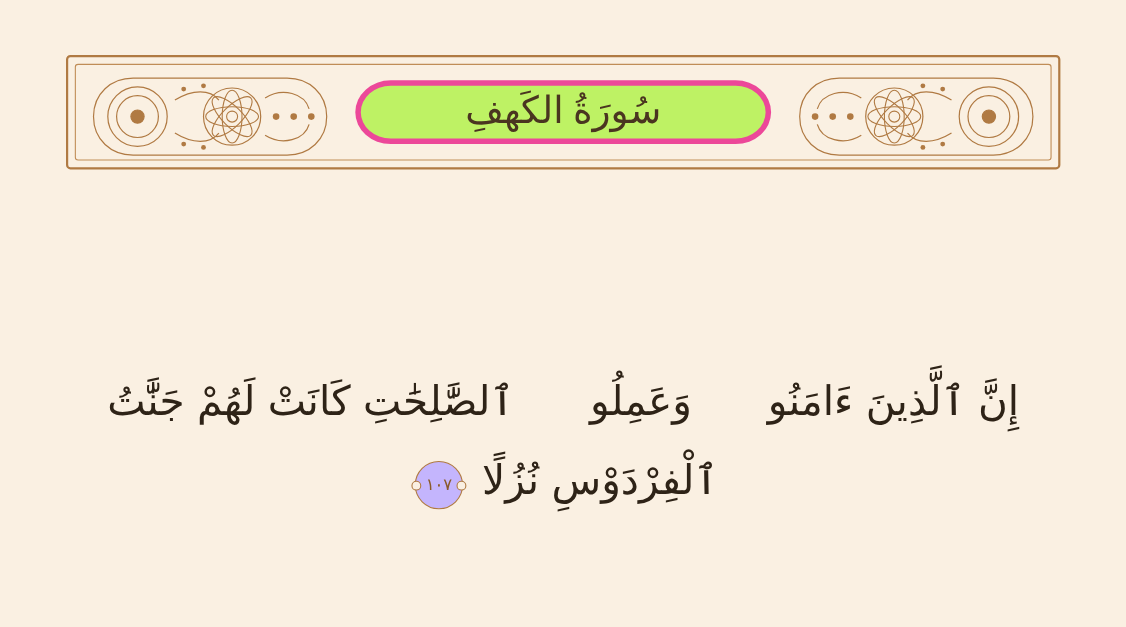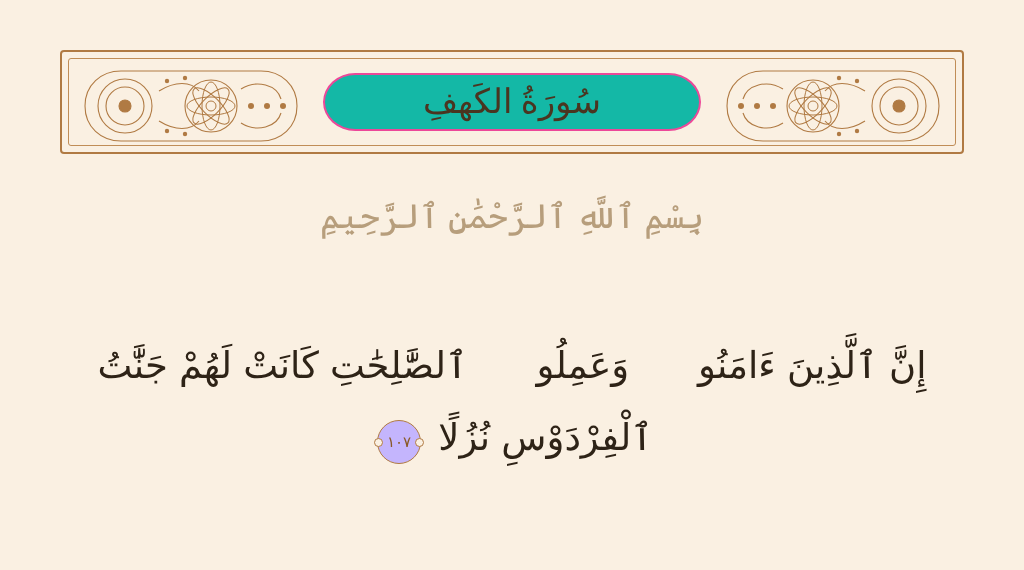--- a/index.html
+++ b/index.html
@@ -55,27 +55,27 @@
   }
   .ornament.left { left: 12px; }
   .ornament.right { right: 12px; }
 
   .surah-title-plate {
     position: absolute;
     left: 254px;
     right: 254px;
     top: 14px;
     bottom: 14px;
-    border: 2px solid #ec4899;
+    border: 5px solid #ec4899;
     border-radius: 40px / 36px;
     box-sizing: border-box;
     display: flex;
     align-items: center;
     justify-content: center;
-    background: #14b8a6;
+    background: #bef264;
   }
   .surah-title {
     font-family: "Liberation Serif", "DejaVu Serif", serif;
     font-size: 34px;
     color: #4a3520;
     direction: rtl;
     letter-spacing: 0;
     line-height: 1.2;
     white-space: nowrap;
   }
@@ -223,21 +223,20 @@
           </g>
         </svg>
       </div>
 
       <div class="surah-title-plate">
         <span class="surah-title">سُورَةُ الكَهفِ</span>
       </div>
     </div>
   </div>
 
-  <div class="basmala">بِسْمِ ٱللَّهِ ٱلرَّحْمَٰنِ ٱلرَّحِيمِ</div>
 
   <div class="ayah-block">
     <span class="ayah-text">إِنَّ ٱلَّذِينَ ءَامَنُوا۟ وَعَمِلُوا۟ ٱلصَّٰلِحَٰتِ كَانَتْ لَهُمْ جَنَّٰتُ ٱلْفِرْدَوْسِ نُزُلًا</span>
     <span class="ayah-marker">
       <span class="ayah-number">١٠٧</span>
     </span>
   </div>
 
 </div>
 

